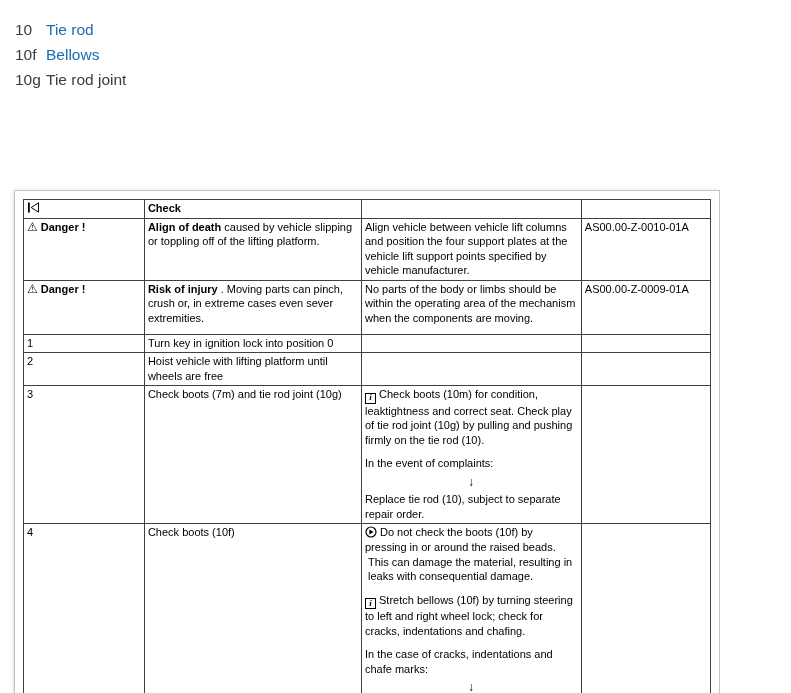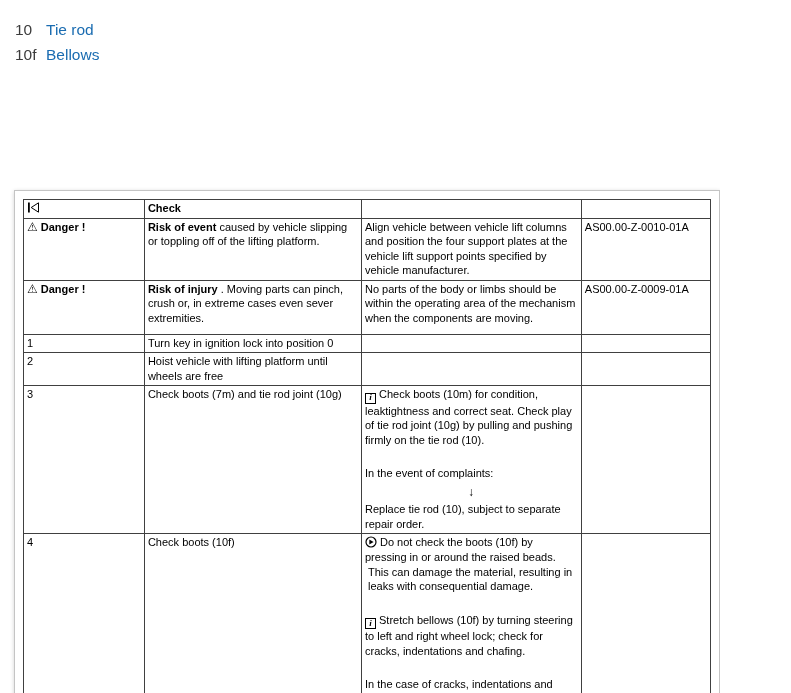--- a/index.html
+++ b/index.html
@@ -41,36 +41,39 @@
 
   .boxed-i {
     display:inline-flex; width:11px; height:11px; border:1px solid #000;
     align-items:center; justify-content:center;
     font-family:"Liberation Serif","DejaVu Serif",serif;
     font-weight:bold; font-style:italic; font-size:9px;
     vertical-align:-2px; margin-right:3px; background:#fff;
   }
   .circle-ic svg { vertical-align:-2px; margin-right:3px; }
 
-  .para { margin-top:19px; }
+  .para { margin-top:9px; }
   .para.first { margin-top:0; }
   .cont { padding-left:3px; }
   .arrow-line { text-align:center; margin:4px 0 2px; font-size:12px; }
 </style>
 </head>
 <body>
 
 <div class="page">
 
   <ul class="legend">
     <li>
       <span class="lkey">10</span><a class="llink">Tie rod</a>
     </li>
     <li>
       <span class="lkey">10f</span><a class="llink">Bellows</a>
+    </li>
+    <li>
+      <span class="lkey">10g</span><span>Tie rod joint</span>
     </li>
   </ul>
 
   <div class="panel">
     <table class="check-table">
       <colgroup>
           <col class="c1">
           <col class="c2">
           <col class="c3">
           <col class="c4">
@@ -89,21 +92,21 @@
         <td class="b">Check</td>
         <td></td>
         <td></td>
       </tr>
 
       <tr class="danger">
         <td>
           <span class="warn-tri">⚠</span><span class="b">Danger !</span>
         </td>
         <td>
-          <span class="b">Risk of event</span><span> caused by vehicle slipping or toppling off of the lifting platform.</span>
+          <span class="b">Align of death</span><span> caused by vehicle slipping or toppling off of the lifting platform.</span>
         </td>
         <td>Align vehicle between vehicle lift columns and position the four support plates at the vehicle lift support points specified by vehicle manufacturer.</td>
         <td>AS00.00-Z-0010-01A</td>
       </tr>
 
       <tr class="danger">
         <td>
           <span class="warn-tri">⚠</span><span class="b">Danger !</span>
         </td>
         <td>

